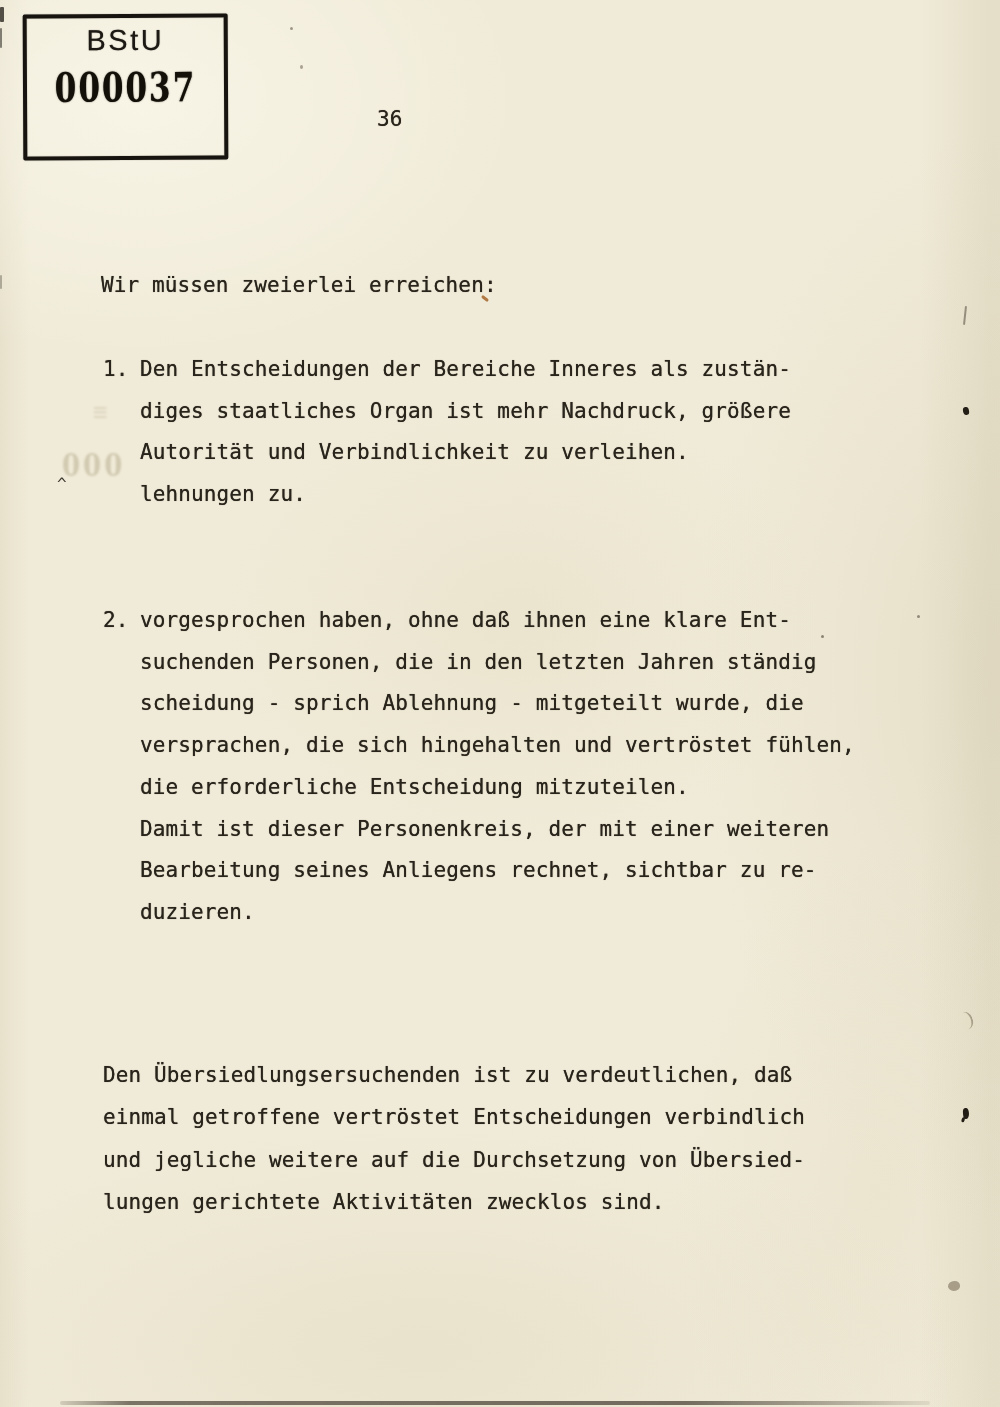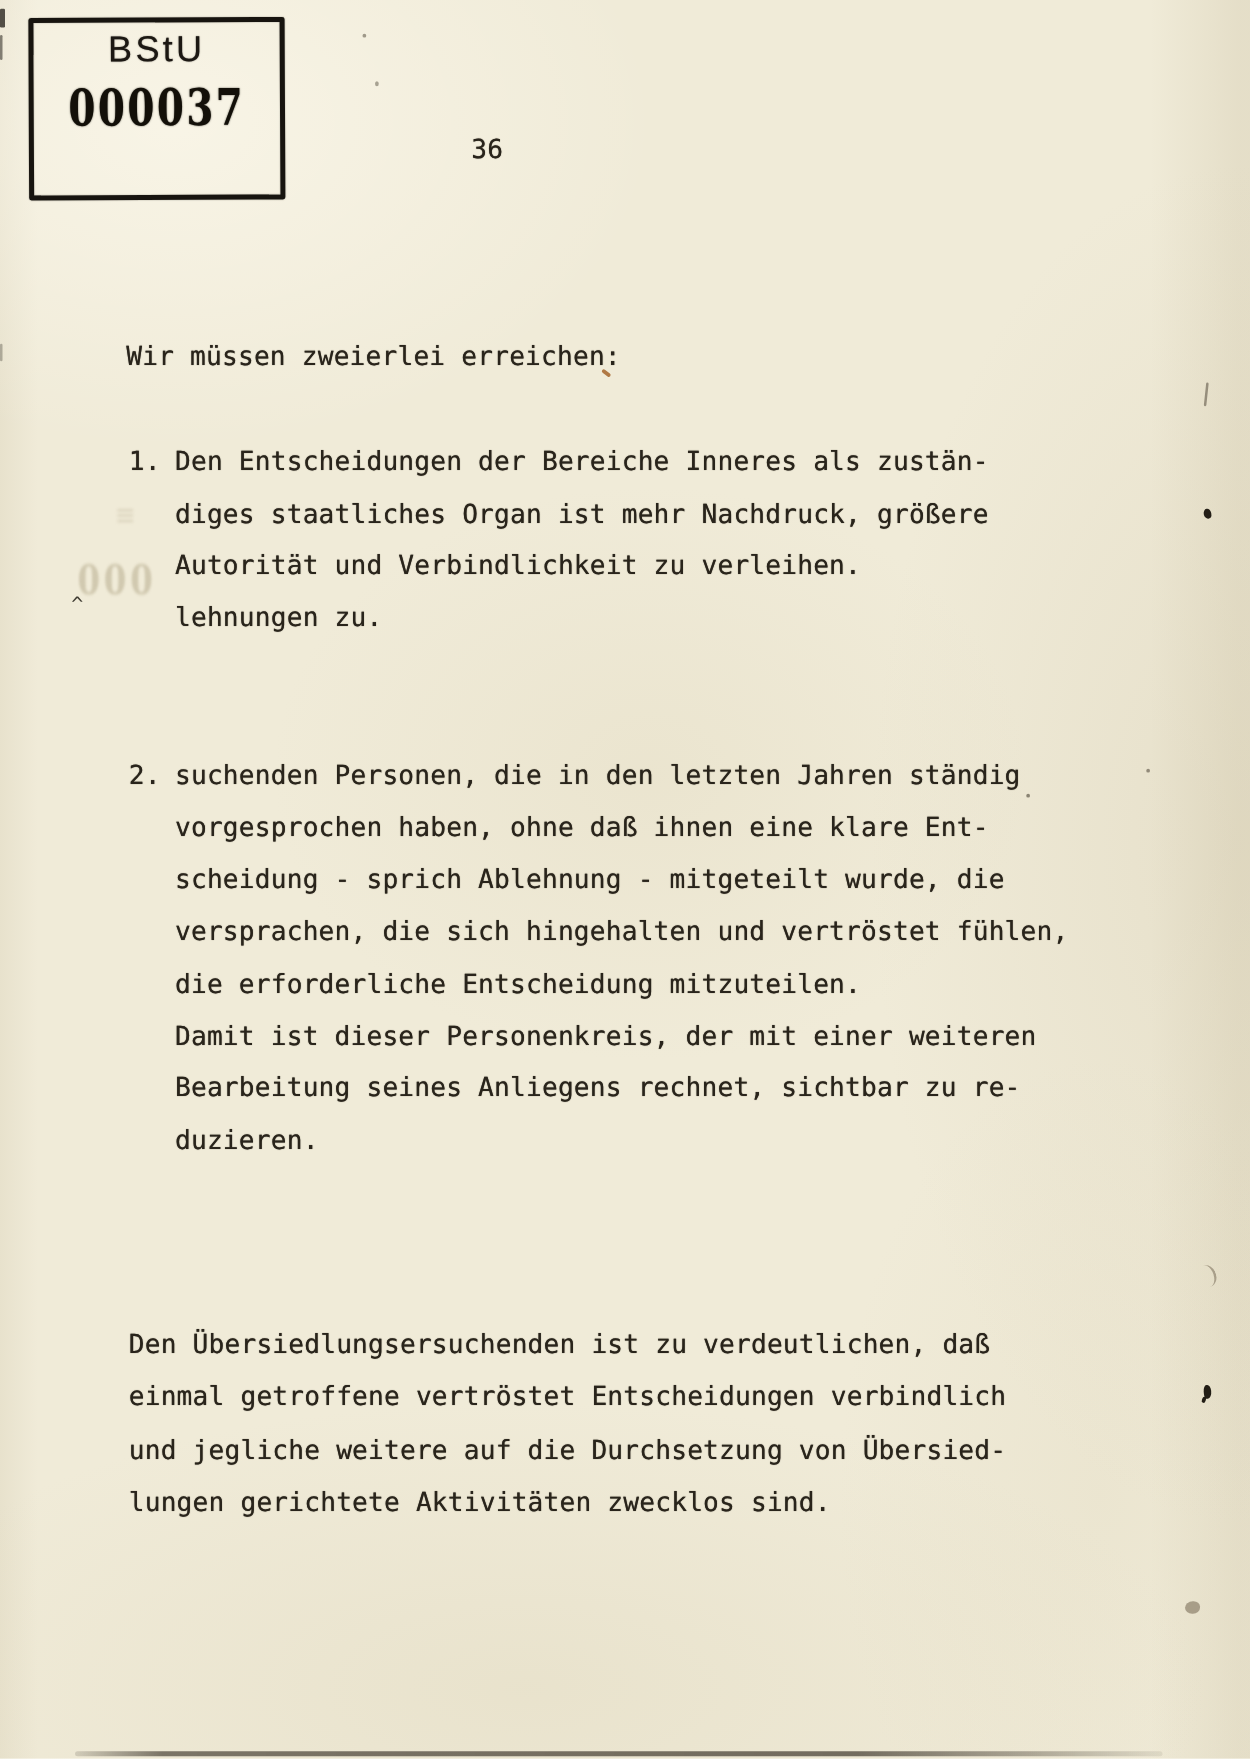--- a/index.html
+++ b/index.html
@@ -86,22 +86,22 @@
       <div>Den Entscheidungen der Bereiche Inneres als zustän-</div>
       <div>diges staatliches Organ ist mehr Nachdruck, größere</div>
       <div>Autorität und Verbindlichkeit zu verleihen.</div>
       <div>lehnungen zu.</div>
     </div>
   </div>
 
   <div class="item mono ink" style="left:103px; top:600px;">
     <div class="marker">2.</div>
     <div class="lines tblock" style="position:relative;">
+      <div>vorgesprochen haben, ohne daß ihnen eine klare Ent-</div>
       <div>suchenden Personen, die in den letzten Jahren ständig</div>
-      <div>vorgesprochen haben, ohne daß ihnen eine klare Ent-</div>
       <div>scheidung - sprich Ablehnung - mitgeteilt wurde, die</div>
       <div>versprachen, die sich hingehalten und vertröstet fühlen,</div>
       <div>die erforderliche Entscheidung mitzuteilen.</div>
       <div>Damit ist dieser Personenkreis, der mit einer weiteren</div>
       <div>Bearbeitung seines Anliegens rechnet, sichtbar zu re-</div>
       <div>duzieren.</div>
     </div>
   </div>
 
   <div class="tblock wide mono ink" style="left:103px; top:1054px;">

